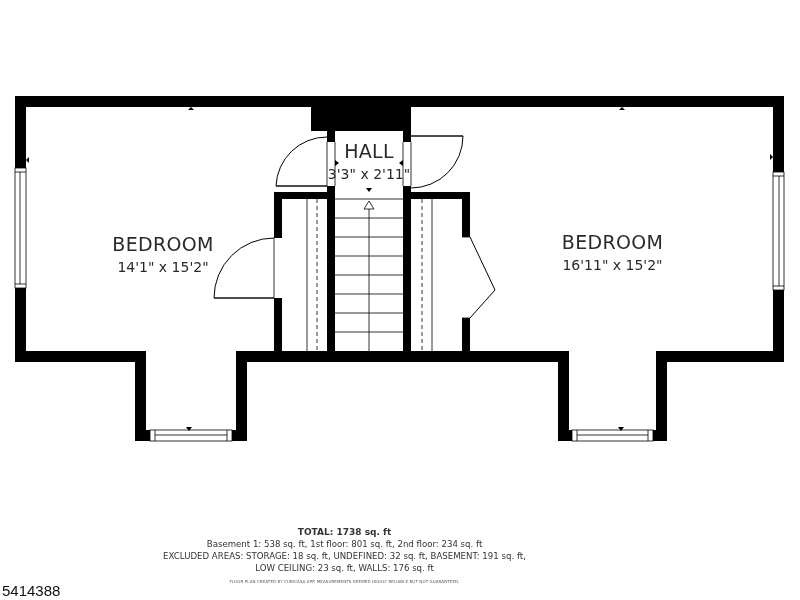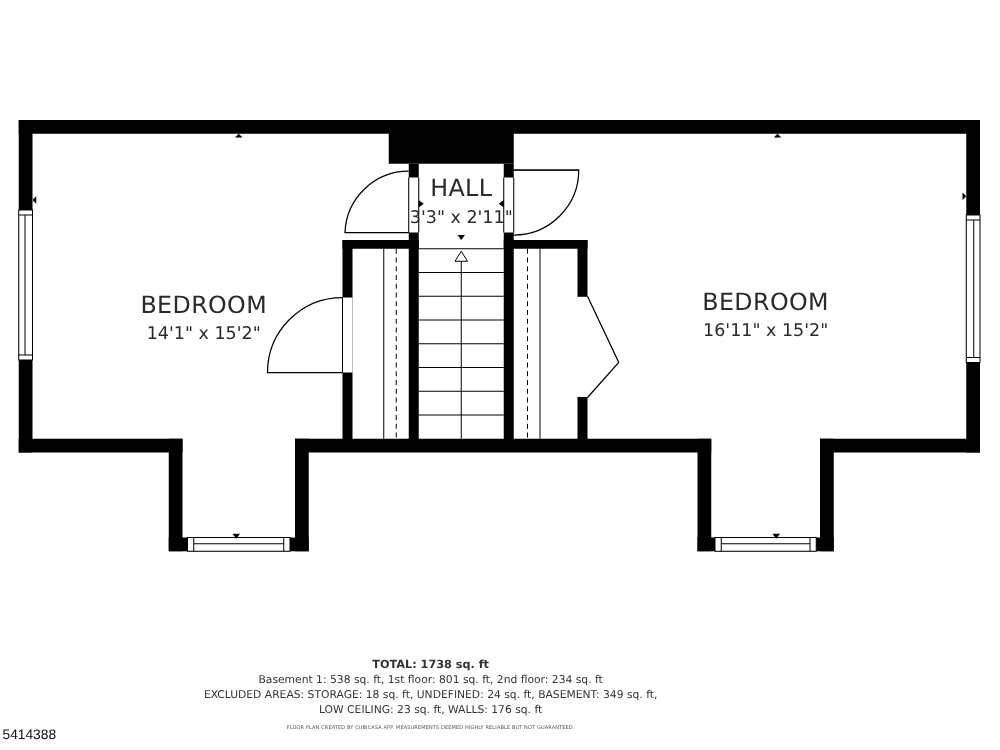--- a/index.html
+++ b/index.html
@@ -7,21 +7,21 @@
   #plan { position:absolute; left:0; top:0; }
   .room-label { position:absolute; text-align:center; font-family:"DejaVu Sans", sans-serif; color:#2a2a2a; line-height:1.35; }
   .room-name { font-size:19px; letter-spacing:0.3px; }
   .room-dim { font-size:14px; }
   .footer { position:absolute; left:0; width:689px; text-align:center; font-family:"DejaVu Sans", sans-serif; color:#333; }
   .total { top:527px; font-size:9px; font-weight:bold; }
   .line1 { top:539px; font-size:8.6px; }
   .line2 { top:551px; font-size:8.6px; }
   .line3 { top:563px; font-size:8.6px; }
   .disclaimer { top:579px; font-size:4px; color:#555; letter-spacing:0.1px; }
-  .listing-id { position:absolute; left:2px; top:582px; font-family:"Liberation Sans", sans-serif; font-size:11px; color:#111; }
+  .listing-id { position:absolute; left:2px; top:582px; font-family:"Liberation Sans", sans-serif; font-size:15px; color:#111; }
 </style>
 </head>
 <body>
 
 <svg id="plan" width="800" height="600" viewBox="0 0 800 600" xmlns="http://www.w3.org/2000/svg">
 
   <g fill="#000">
 
     <rect x="15" y="96" width="769" height="11"></rect>
 
@@ -165,17 +165,17 @@
   <div class="room-dim">3'3" x 2'11"</div>
 </div>
 
 <div class="room-label" style="left:540px; top:230px; width:145px;">
   <div class="room-name">BEDROOM</div>
   <div class="room-dim">16'11" x 15'2"</div>
 </div>
 
 <div class="footer total">TOTAL: 1738 sq. ft</div>
 <div class="footer line1">Basement 1: 538 sq. ft, 1st floor: 801 sq. ft, 2nd floor: 234 sq. ft</div>
-<div class="footer line2">EXCLUDED AREAS: STORAGE: 18 sq. ft, UNDEFINED: 24 sq. ft, BASEMENT: 349 sq. ft,</div>
+<div class="footer line2">EXCLUDED AREAS: STORAGE: 18 sq. ft, UNDEFINED: 32 sq. ft, BASEMENT: 191 sq. ft,</div>
 <div class="footer line3">LOW CEILING: 23 sq. ft, WALLS: 176 sq. ft</div>
 <div class="footer disclaimer">FLOOR PLAN CREATED BY CUBICASA APP. MEASUREMENTS DEEMED HIGHLY RELIABLE BUT NOT GUARANTEED.</div>
 
 <div class="listing-id">5414388</div>
 
 </body></html>

